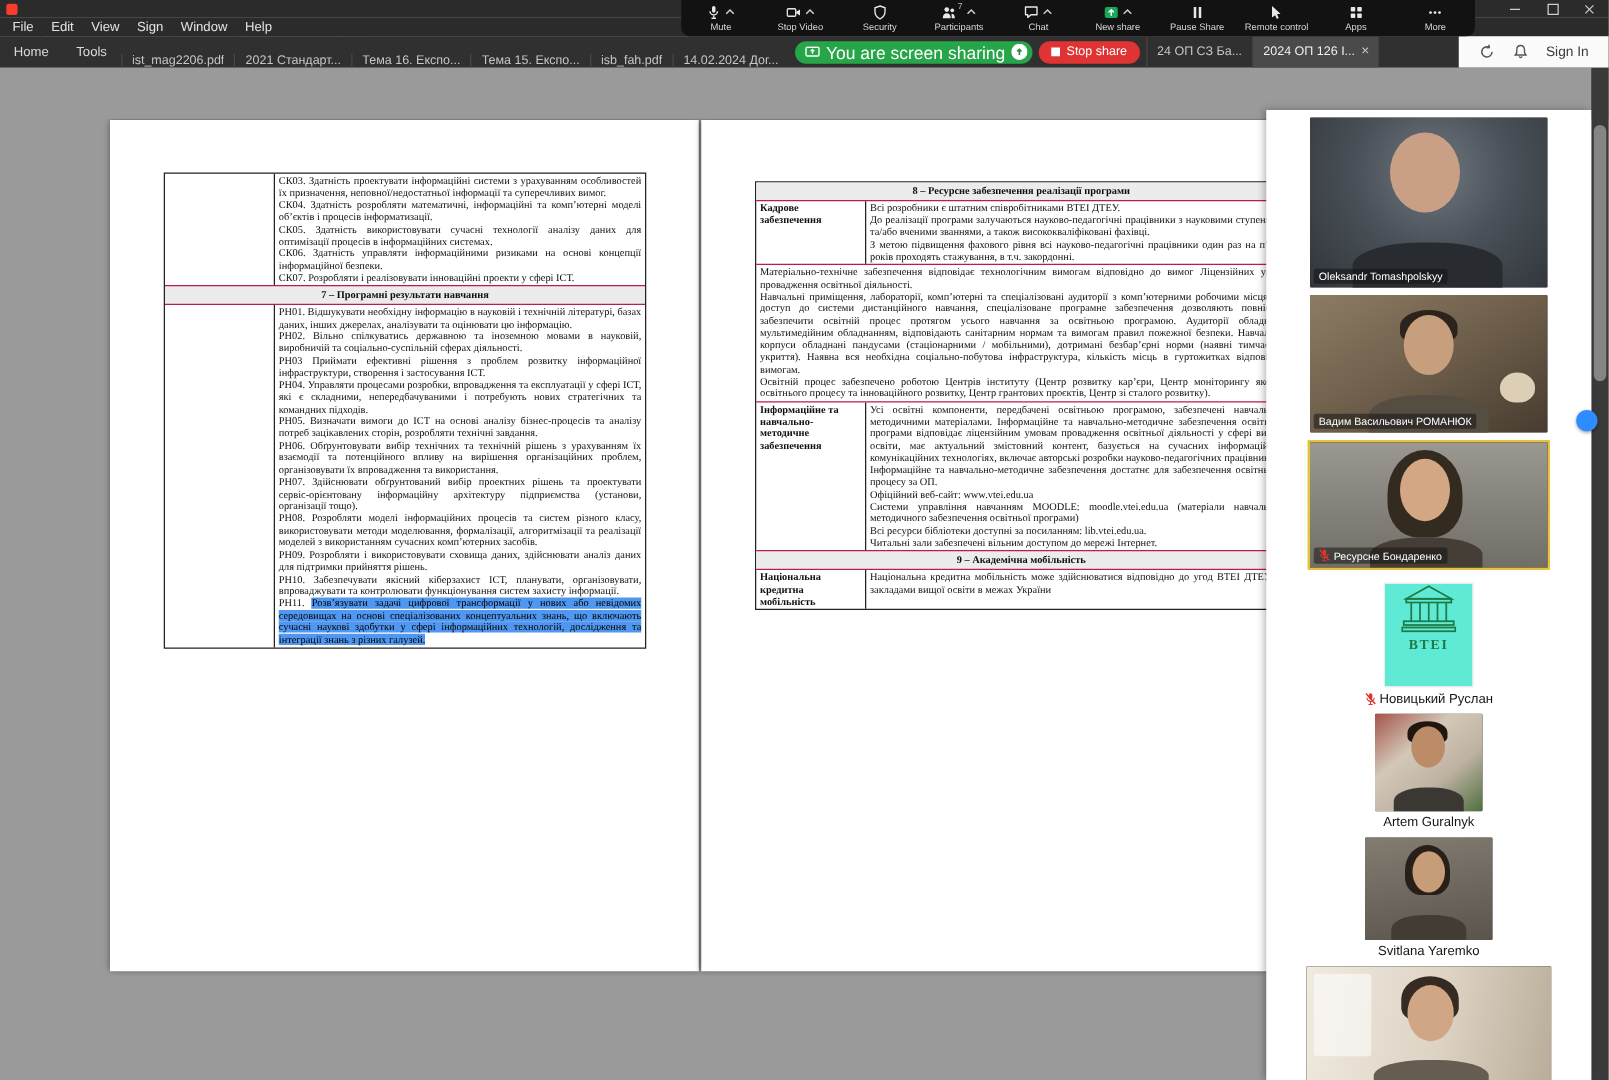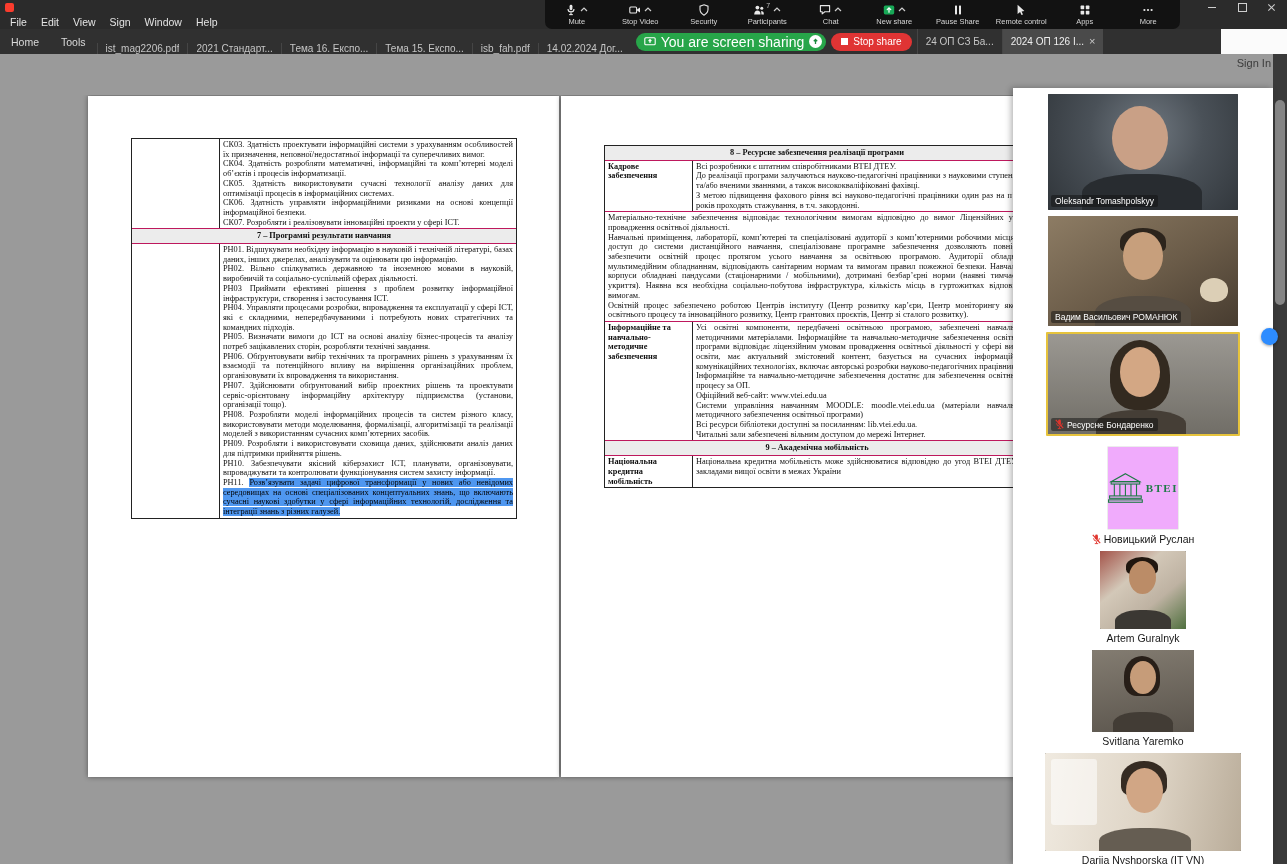--- a/index.html
+++ b/index.html
@@ -43,21 +43,21 @@
   .doctab-t{font-size:10px;color:#c6c6c6;white-space:nowrap;overflow:hidden;max-width:82px;display:inline-block;}
   .doctab.active{background:#4a4a4a;}
   .doctab.active .doctab-t{color:#efefef;}
   .tab-close{color:#c9c9c9;font-size:11px;margin-left:5px;line-height:1;}
   .pill-green{display:flex;align-items:center;gap:5px;align-self:center;height:18px;border-radius:10px;
               background:#27a549;color:#fff;font-size:14px;padding:0 4px 0 8px;margin:0 5px;white-space:nowrap;}
   .pill-red{display:flex;align-items:center;gap:5px;align-self:center;height:18px;border-radius:10px;
             background:#e03434;color:#fff;font-size:10px;padding:0 10px;margin-right:5px;white-space:nowrap;}
   .stopsq{width:7px;height:7px;background:#fff;display:inline-block;}
   .tabbar-right{margin-left:auto;display:flex;align-items:center;gap:14px;background:#fbfbfb;
-                padding:0 16px;height:100%;flex-direction:column;}
+                padding:0 16px;height:100%;}
   .signin{font-size:11px;color:#3b3b3b;}
 
   
   .main{position:absolute;left:0;top:54px;right:0;bottom:0;background:#9a9a9a;overflow:hidden;margin-top:41px;}
   .right-strip{position:absolute;left:1040px;top:0;width:247px;height:100%;background:#fcfcfc;}
   .searchbox{margin:8px 0 0 108px;width:118px;height:19px;border:1px solid #b5b5b5;border-radius:2px;
              font-size:10.5px;padding:0 6px;color:#444;box-sizing:border-box;background:#fff;}
   .page{position:absolute;top:1px;height:681px;background:#fff;box-shadow:0 0 5px rgba(0,0,0,.45);}
   .page1{left:88px;width:471px;}
   .page2{left:561px;width:474px;}
@@ -80,21 +80,21 @@
   .bubble{position:absolute;left:1261px;top:328px;width:17px;height:17px;border-radius:50%;
           background:#2d8cff;box-shadow:0 1px 3px rgba(0,0,0,.4);z-index:12;}
 
   
   .vpanel{position:absolute;left:1013px;top:88px;width:260px;height:776px;background:#fff;
           box-shadow:-2px 0 6px rgba(0,0,0,.3);z-index:10;display:flex;flex-direction:column;
           align-items:center;overflow:hidden;}
   .pwrap{margin-top:6px;display:flex;flex-direction:column;align-items:center;}
   .pwrap.p4{margin-top:10px;}
   .ptile{position:relative;overflow:hidden;background:#333;border-radius:1px;}
-  .ptile.p1{width:190px;height:116px;}
+  .ptile.p1{width:190px;height:136px;}
   .ptile.p2{width:190px;height:110px;}
   .ptile.p3{width:190px;height:100px;border:2px solid #e6c33c;}
   .ptile.p4{width:70px;height:82px;background:#fff;border:1px solid #ececec;}
   .ptile.p5{width:86px;height:78px;}
   .ptile.p6{width:102px;height:82px;}
   .ptile.p7{width:196px;height:98px;}
   .vbg{position:absolute;inset:0;}
   .p1 .vbg{background:radial-gradient(circle at 52% 32%,#707880 0%,#4a5158 45%,#30353a 100%);}
   .p2 .vbg{background:linear-gradient(150deg,#8d7c64 0%,#6a5b48 55%,#473c30 100%);}
   .p2 .vbg::after{content:"";position:absolute;right:10px;bottom:24px;width:28px;height:24px;
@@ -118,21 +118,21 @@
   .p3 .pbody{left:48px;bottom:-6px;width:90px;height:30px;background:#453e36;}
   .p5 .hair{left:26px;top:6px;width:32px;height:18px;border-radius:50% 50% 30% 30%;background:#20160f;}
   .p5 .head{left:29px;top:10px;width:27px;height:33px;background:#bb8c67;}
   .p5 .pbody{left:15px;bottom:-5px;width:56px;height:24px;background:#3b3833;}
   .p6 .hair{left:32px;top:6px;width:36px;height:40px;border-radius:50% 50% 35% 35%;background:#281f18;}
   .p6 .head{left:38px;top:11px;width:26px;height:33px;background:#c69c79;}
   .p6 .pbody{left:21px;bottom:-5px;width:60px;height:25px;background:#423c35;}
   .p7 .hair{left:76px;top:8px;width:46px;height:36px;border-radius:50% 50% 30% 30%;background:#352b22;}
   .p7 .head{left:81px;top:15px;width:37px;height:45px;background:#d1a685;}
   .p7 .pbody{left:54px;bottom:-5px;width:92px;height:28px;background:#655d52;}
-  .avatar-box{position:absolute;inset:0;background:#f0abfc;display:flex;flex-direction:row;
+  .avatar-box{position:absolute;inset:0;background:#5eead4;display:flex;flex-direction:column;
               align-items:center;justify-content:flex-start;gap:3px;}
   .avatar-txt{color:#1e7a46;font-weight:bold;font-size:11px;letter-spacing:1.5px;
               font-family:"Liberation Serif","DejaVu Serif",serif;}
   .olabel{position:absolute;left:3px;bottom:3px;background:rgba(15,15,15,.5);color:#fff;
           font-size:8.5px;padding:1px 4px;border-radius:2px;display:flex;align-items:center;gap:3px;
           max-width:90%;white-space:nowrap;overflow:hidden;}
   .blabel{font-size:10.5px;color:#161616;margin-top:3px;display:flex;align-items:center;gap:3px;white-space:nowrap;}
 </style>
 </head>
 <body>
@@ -420,21 +420,21 @@
         <div class="trow thead">7 – Програмні результати навчання</div>
         <div class="trow">
           <div class="tcell-l"></div>
           <div class="tcell-r">
 
           <div class="pitem"><span>РН01. Відшукувати необхідну інформацію в науковій і технічній літературі, базах даних, інших джерелах, аналізувати та оцінювати цю інформацію.</span><span class="sel"></span></div>
               <div class="pitem"><span>РН02. Вільно спілкуватись державною та іноземною мовами в науковій, виробничій та соціально-суспільній сферах діяльності.</span><span class="sel"></span></div>
               <div class="pitem"><span>РН03 Приймати ефективні рішення з проблем розвитку інформаційної інфраструктури, створення і застосування ІСТ.</span><span class="sel"></span></div>
               <div class="pitem"><span>РН04. Управляти процесами розробки, впровадження та експлуатації у сфері ІСТ, які є складними, непередбачуваними і потребують нових стратегічних та командних підходів.</span><span class="sel"></span></div>
               <div class="pitem"><span>РН05. Визначати вимоги до ІСТ на основі аналізу бізнес-процесів та аналізу потреб зацікавлених сторін, розробляти технічні завдання.</span><span class="sel"></span></div>
-              <div class="pitem"><span>РН06. Обґрунтовувати вибір технічних та програмних рішень з урахуванням їх взаємодії та потенційного впливу на вирішення організаційних проблем, організовувати їх впровадження та використання.</span><span class="sel"></span></div>
+              <div class="pitem"><span>РН06. Обґрунтовувати вибір технічних та технічній рішень з урахуванням їх взаємодії та потенційного впливу на вирішення організаційних проблем, організовувати їх впровадження та використання.</span><span class="sel"></span></div>
               <div class="pitem"><span>РН07. Здійснювати обґрунтований вибір проектних рішень та проектувати сервіс-орієнтовану інформаційну архітектуру підприємства (установи, організації тощо).</span><span class="sel"></span></div>
               <div class="pitem"><span>РН08. Розробляти моделі інформаційних процесів та систем різного класу, використовувати методи моделювання, формалізації, алгоритмізації та реалізації моделей з використанням сучасних комп’ютерних засобів.</span><span class="sel"></span></div>
               <div class="pitem"><span>РН09. Розробляти і використовувати сховища даних, здійснювати аналіз даних для підтримки прийняття рішень.</span><span class="sel"></span></div>
               <div class="pitem"><span>РН10. Забезпечувати якісний кіберзахист ІСТ, планувати, організовувати, впроваджувати та контролювати функціонування систем захисту інформації.</span><span class="sel"></span></div>
               <div class="pitem"><span>РН11. </span><span class="sel">Розв’язувати задачі цифрової трансформації у нових або невідомих середовищах на основі спеціалізованих концептуальних знань, що включають сучасні наукові здобутки у сфері інформаційних технологій, дослідження та інтеграції знань з різних галузей.</span></div>
             </div>
         </div>
       </div>
     </div>
 

